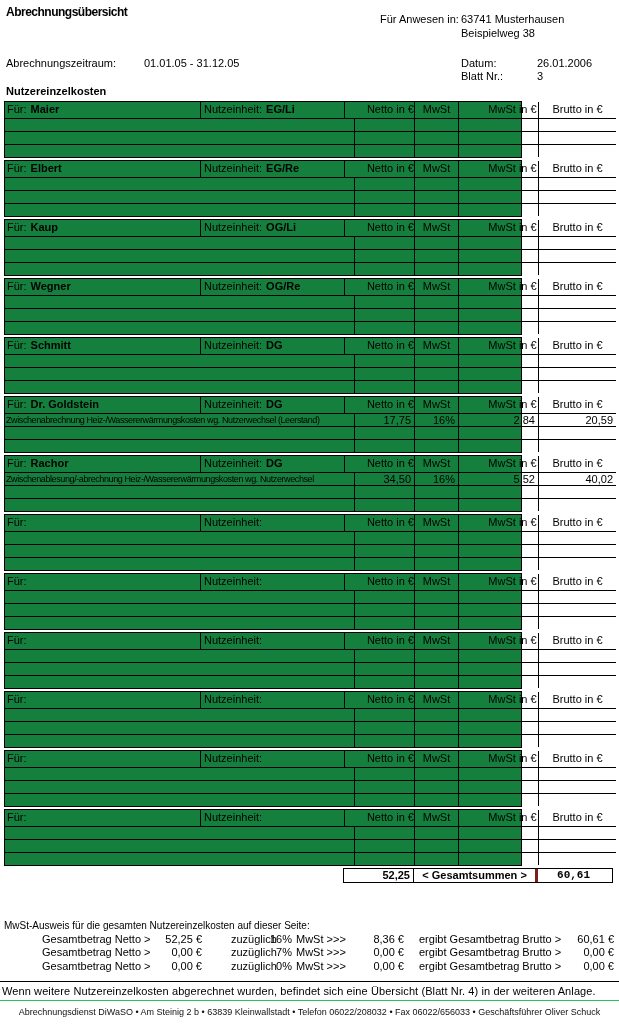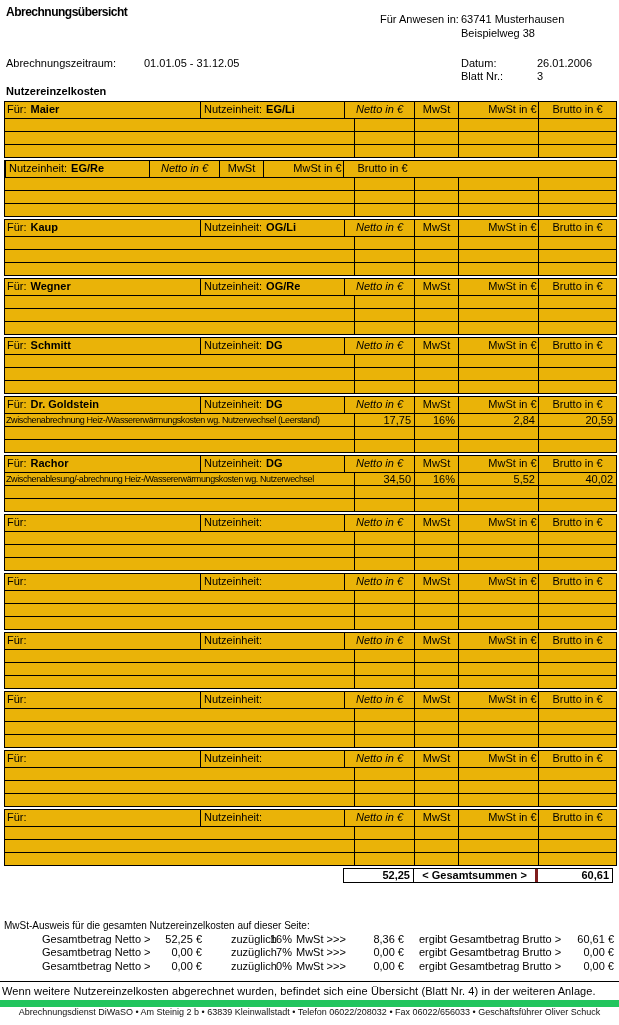--- a/index.html
+++ b/index.html
@@ -9,67 +9,67 @@
     position: relative; width: 619px; height: 1025px;
     background: #fff; overflow: hidden; margin: 0 auto;
   }
   .abs { position: absolute; white-space: nowrap; }
   .doc-title { font-size: 12px; font-weight: bold; letter-spacing: -0.5px; }
   .h-sm { font-size: 11px; }
   .bold { font-weight: bold; }
 
   
   .blocks { position: absolute; top: 101px; left: 0; width: 619px; }
-  .block { width: 613px; margin: 0 0 2px 4px; border: 1px solid #000; background: #eab308; }
+  .block { width: 518px; margin: 0 0 2px 4px; border: 1px solid #000; background: #15803d; }
   .brow { display: flex; width: 611px; }
   .brow + .brow { border-top: 1px solid #000; }
   .bh { height: 16px; font-size: 11px; line-height: 15px; }
   .dr { height: 13px; font-size: 11px; line-height: 12px; }
   .cell { height: 100%; overflow: hidden; white-space: nowrap; }
   .bl { border-left: 1px solid #000; }
   .c-fuer   { width: 195px; padding-left: 2px; }
   .c-unit   { width: 144px; padding-left: 3px; }
-  .c-netto-h{ width: 70px; text-align: center; font-style: italic; }
+  .c-netto-h{ width: 70px; text-align: right; }
   .c-mwst-h { width: 44px; text-align: center; }
   .c-mwsteur-h { width: 80px; text-align: center; padding-left: 28px; }
   .c-brutto-h  { width: 78px; text-align: center; }
   .c-desc   { width: 349px; font-size: 9px; letter-spacing: -0.4px; padding-left: 1px; line-height: 12px; }
   .c-netto  { width: 60px; text-align: right; padding-right: 3px; }
   .c-mwst   { width: 44px; text-align: right; padding-right: 3px; }
   .c-mwsteur{ width: 80px; text-align: right; padding-right: 3px; }
   .c-brutto { width: 78px; text-align: right; padding-right: 3px; }
   .name-b { font-weight: bold; margin-left: 4px; }
 
   
   .totals {
     display: flex; margin-left: 343px; width: 270px; height: 15px;
     border: 1px solid #000; font-size: 11px; font-weight: bold; line-height: 13px;
   }
   .t-netto { width: 70px; text-align: right; padding-right: 3px; }
   .t-label { width: 124px; text-align: center; border-left: 1px solid #000; }
-  .t-brutto{ width: 78px; text-align: right; padding-right: 3px; border-left: 3px solid #7f1d1d; }
+  .t-brutto{ width: 78px; text-align: center; padding-right: 3px; border-left: 3px solid #7f1d1d; font-family: Liberation Mono, monospace; }
 
   
   .vat-title { font-size: 10px; }
   .vat-rows { position: absolute; top: 933px; left: 0; width: 619px; }
   .vat-row { position: relative; height: 13.4px; font-size: 11px; }
   .vat-row span { position: absolute; top: 0; white-space: nowrap; }
   .v-nlabel { left: 42px; }
   .v-netto  { left: 120px; width: 82px; text-align: right; }
   .v-add    { left: 231px; }
   .v-pct    { left: 260px; width: 32px; text-align: right; }
   .v-mwstlbl{ left: 296px; }
   .v-mwst   { left: 330px; width: 74px; text-align: right; }
   .v-reslbl { left: 419px; }
   .v-brutto { left: 540px; width: 74px; text-align: right; }
 
   
   .note {
     position: absolute; top: 981px; left: 0; width: 619px;
-    border-top: 1px solid #000; border-bottom: 7px solid #22c55e;
+    border-top: 1px solid #000; border-bottom: 1px solid #22c55e;
     font-size: 11px; padding: 3px 12px 3px 2px; white-space: nowrap; letter-spacing: 0.1px;
   }
   .company {
     position: absolute; top: 1007px; left: 0; width: 619px;
     font-size: 9px; text-align: center; white-space: nowrap; color: #111;
   }
 </style>
 </head>
 <body>
 
@@ -123,20 +123,21 @@
     <div class="cell c-desc"></div>
     <div class="cell c-netto bl"></div>
     <div class="cell c-mwst bl"></div>
     <div class="cell c-mwsteur bl"></div>
     <div class="cell c-brutto bl"></div>
   </div>
 </div>
 
   <div class="block">
     <div class="brow bh">
+      <div class="cell c-fuer"><span>Für:</span><span class="name-b">Elbert</span></div>
       <div class="cell c-unit bl"><span>Nutzeinheit:</span><span class="name-b">EG/Re</span></div>
       <div class="cell c-netto-h bl">Netto in €</div>
       <div class="cell c-mwst-h bl">MwSt</div>
       <div class="cell c-mwsteur-h bl">MwSt in €</div>
       <div class="cell c-brutto-h bl">Brutto in €</div>
     </div>
 
   <div class="brow dr">
     <div class="cell c-desc"></div>
     <div class="cell c-netto bl"></div>

